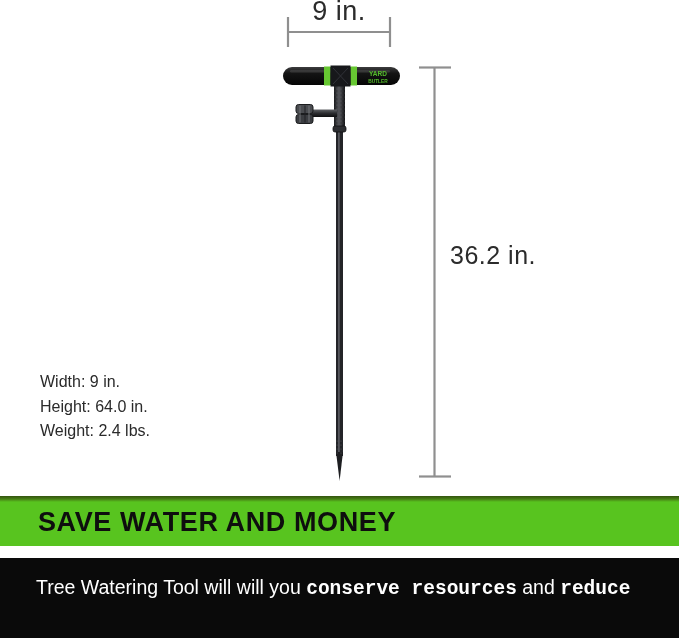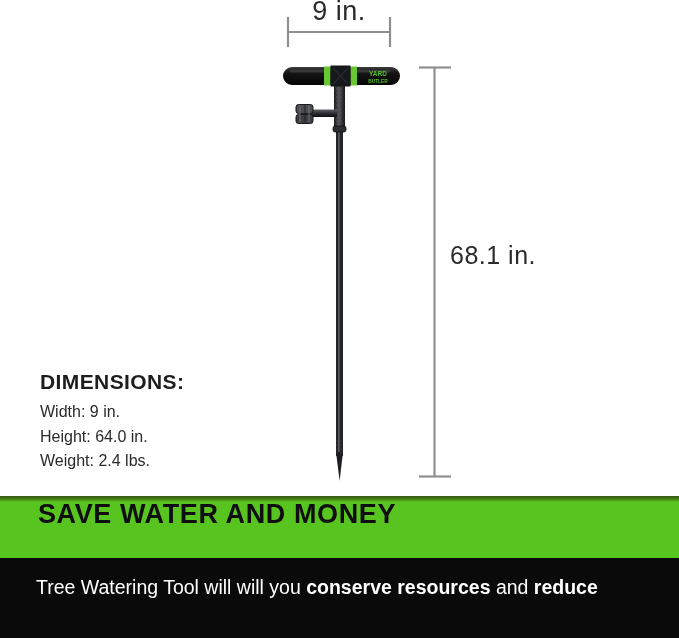--- a/index.html
+++ b/index.html
@@ -42,23 +42,24 @@
   #specs .spec-line {
     font-size: 16px;
     line-height: 24.5px;
     font-weight: 400;
     color: #2a2a2a;
   }
   
   #banner {
     position: absolute;
     left: 0; top: 496px;
-    width: 679px; height: 62px;
+    width: 679px; height: 50px;
     background: linear-gradient(180deg, #33540f 0px, #477c15 3px, #58c41f 6px, #58c41f 100%);
     display: flex;
+    align-items: center;
   }
   #banner .banner-title {
     padding-left: 38px;
     font-size: 27px;
     font-weight: 700;
     color: #0e0e0e;
     letter-spacing: 0.6px;
     padding-top: 3px;
   }
   
@@ -68,21 +69,21 @@
     width: 679px; height: 80px;
     background: #0a0a0a;
     color: #ffffff;
   }
   #footer .footer-text {
     padding: 16px 20px 0 36px;
     font-size: 19.5px;
     line-height: 26px;
     font-weight: 400;
   }
-  #footer b { font-weight: 700; }
+  #footer b { font-weight: 700; font-family: Liberation Mono, monospace; }
 </style>
 </head>
 <body>
 
 <div id="stage">
 
   <svg id="diagram-svg" width="679" height="497" viewBox="0 0 679 497">
     <defs>
       <linearGradient id="gripGrad" x1="0" y1="0" x2="0" y2="1">
         <stop offset="0" stop-color="#3c3c3e"></stop>
@@ -146,24 +147,23 @@
       <rect x="330.5" y="65.5" width="20" height="21" fill="#17181b"></rect>
       <line x1="333" y1="68" x2="348" y2="84" stroke="#303238" stroke-width="1"></line>
       <line x1="348" y1="68" x2="333" y2="84" stroke="#303238" stroke-width="1"></line>
 
       <text x="378" y="76" text-anchor="middle" font-family="Liberation Sans, sans-serif" font-size="6.5" font-weight="700" fill="#54bd2a">YARD</text>
       <text x="378" y="82.5" text-anchor="middle" font-family="Liberation Sans, sans-serif" font-size="4.8" font-weight="700" fill="#54bd2a">BUTLER</text>
     </g>
   </svg>
 
   <div id="width-label" class="dim-label">9 in.</div>
-  <div id="height-label" class="dim-label">68.1 in.</div>
+  <div id="height-label" class="dim-label">36.2 in.</div>
 
   <div id="specs">
-    <div class="specs-title">DIMENSIONS:</div>
     <div class="spec-line">Width: 9 in.</div>
     <div class="spec-line">Height: 64.0 in.</div>
     <div class="spec-line">Weight: 2.4 lbs.</div>
   </div>
 
   <div id="banner">
     <div class="banner-title">SAVE WATER AND MONEY</div>
   </div>
 
   <div id="footer">

